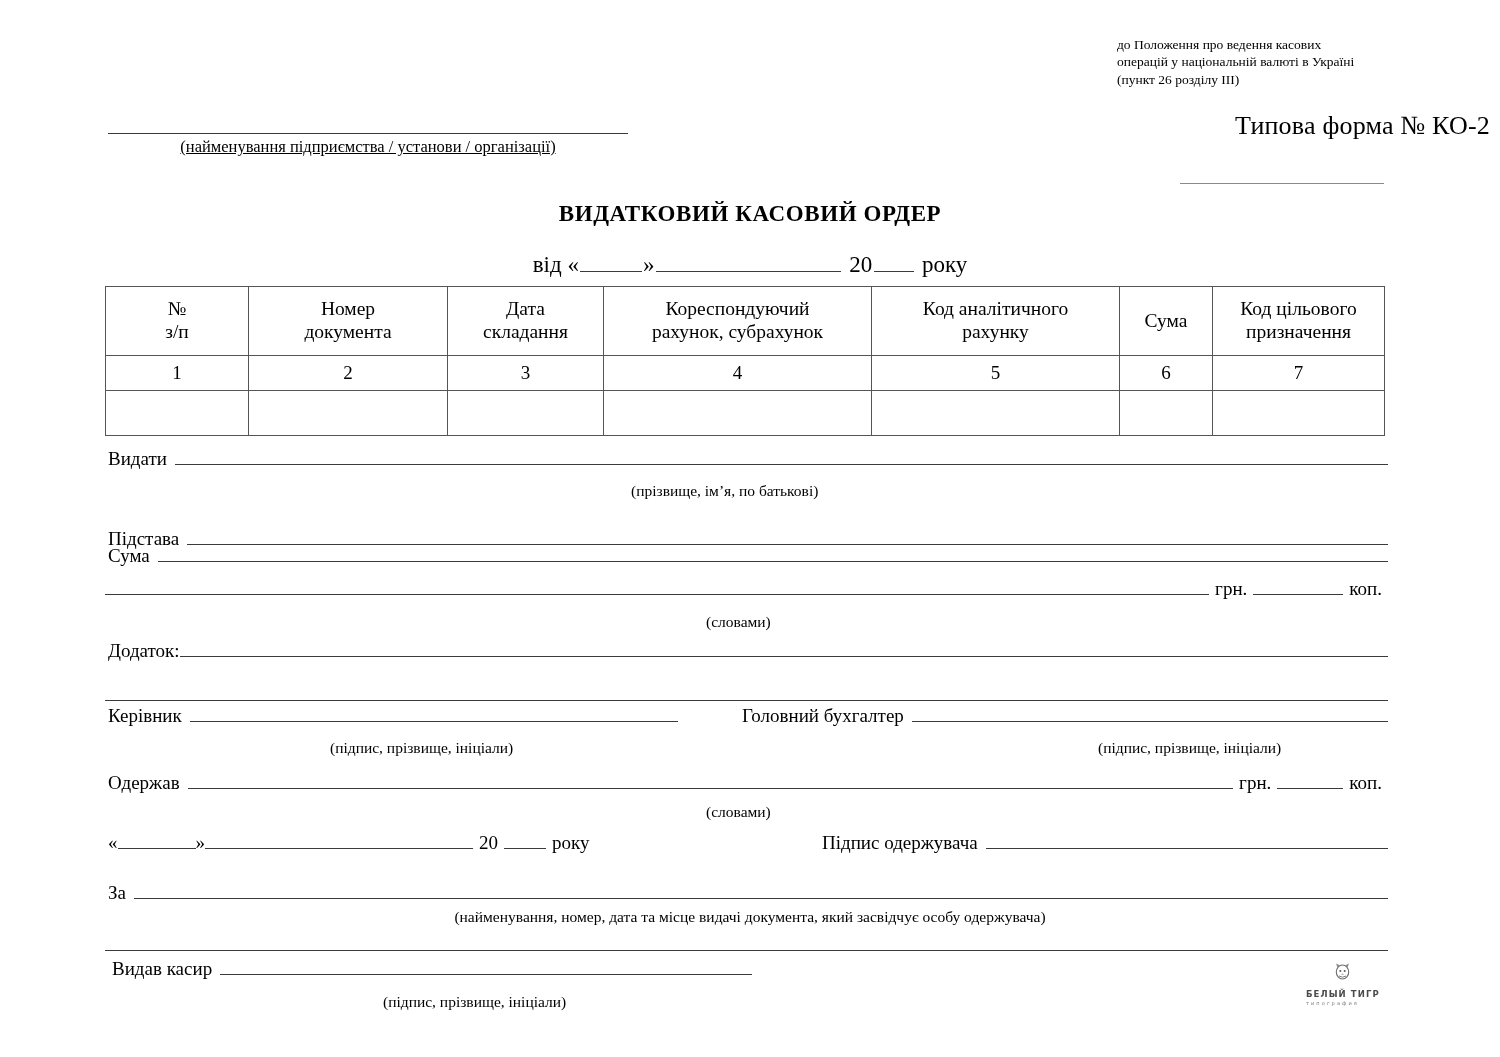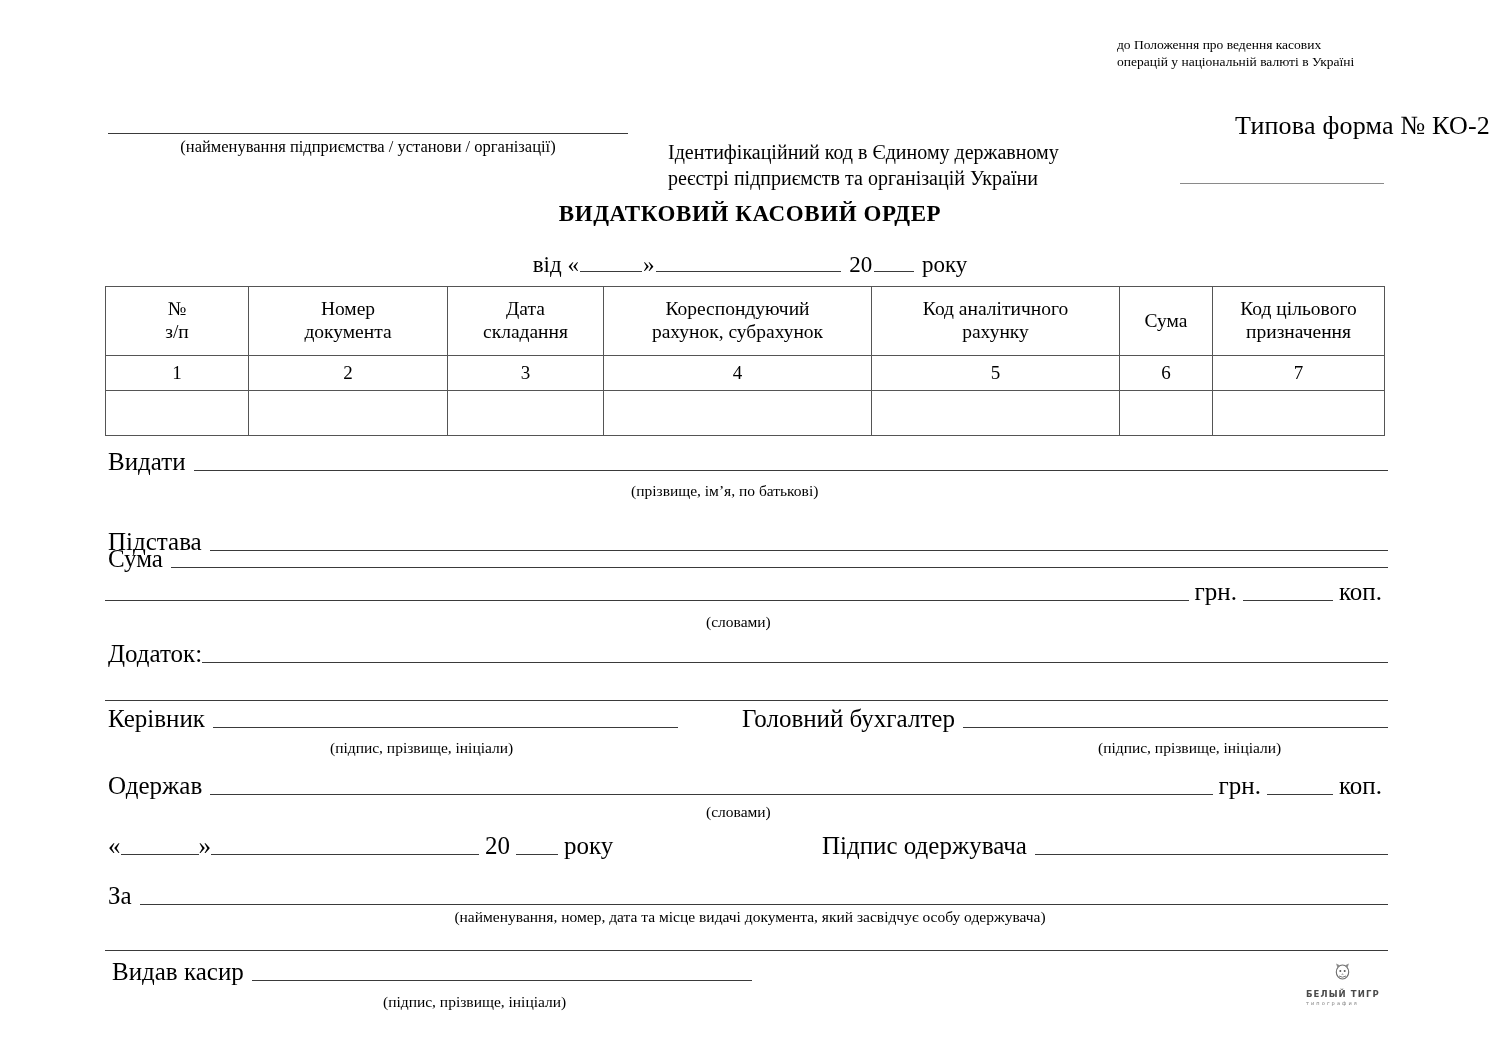--- a/index.html
+++ b/index.html
@@ -156,27 +156,28 @@
     line-height: 1.16;
     padding: 3px 2px;
   }
   table.grid tr.head th { height: 62px; }
   table.grid tr.nums td { height: 28px; font-size: 19px; }
   table.grid tr.blank td { height: 38px; }
 
   
   .field {
     position: absolute;
-    font-size: 25px;
+    font-size: 19px;
   }
   .lbl { white-space: nowrap; padding-right: 8px; }
   .cap {
     font-size: 15.5px;
     text-align: center;
     margin-top: 1px;
+    text-decoration: underline;
   }
   .cap-abs {
     position: absolute;
     font-size: 15.5px;
     white-space: nowrap;
   }
   .tail { white-space: nowrap; padding: 0 6px; }
 
   
   .logo {
@@ -205,33 +206,30 @@
   }
 </style>
 </head>
 <body>
 
 <div class="page">
 
   <div class="annex">
     <div>до Положення про ведення касових</div>
     <div>операцій у національній валюті в Україні</div>
+    <div>(пункт 26 розділу III)</div>
   </div>
 
   <div class="form-no">Типова форма № КО-2</div>
 
   <div class="org">
     <div class="line"></div>
     <div class="cap">(найменування підприємства / установи / організації)</div>
   </div>
 
-  <div class="ident">
-    <div>Ідентифікаційний код в Єдиному державному</div>
-    <div>реєстрі підприємств та організацій України</div>
-  </div>
   <div class="ident-line"></div>
 
   <div class="title">ВИДАТКОВИЙ КАСОВИЙ  ОРДЕР</div>
 
   <div class="dateline">
     <span>від «</span><span class="u-sm"></span><span>»</span><span class="u-md"></span>
     <span>20</span><span class="u-xs"></span>
     <span>року</span>
   </div>
 

